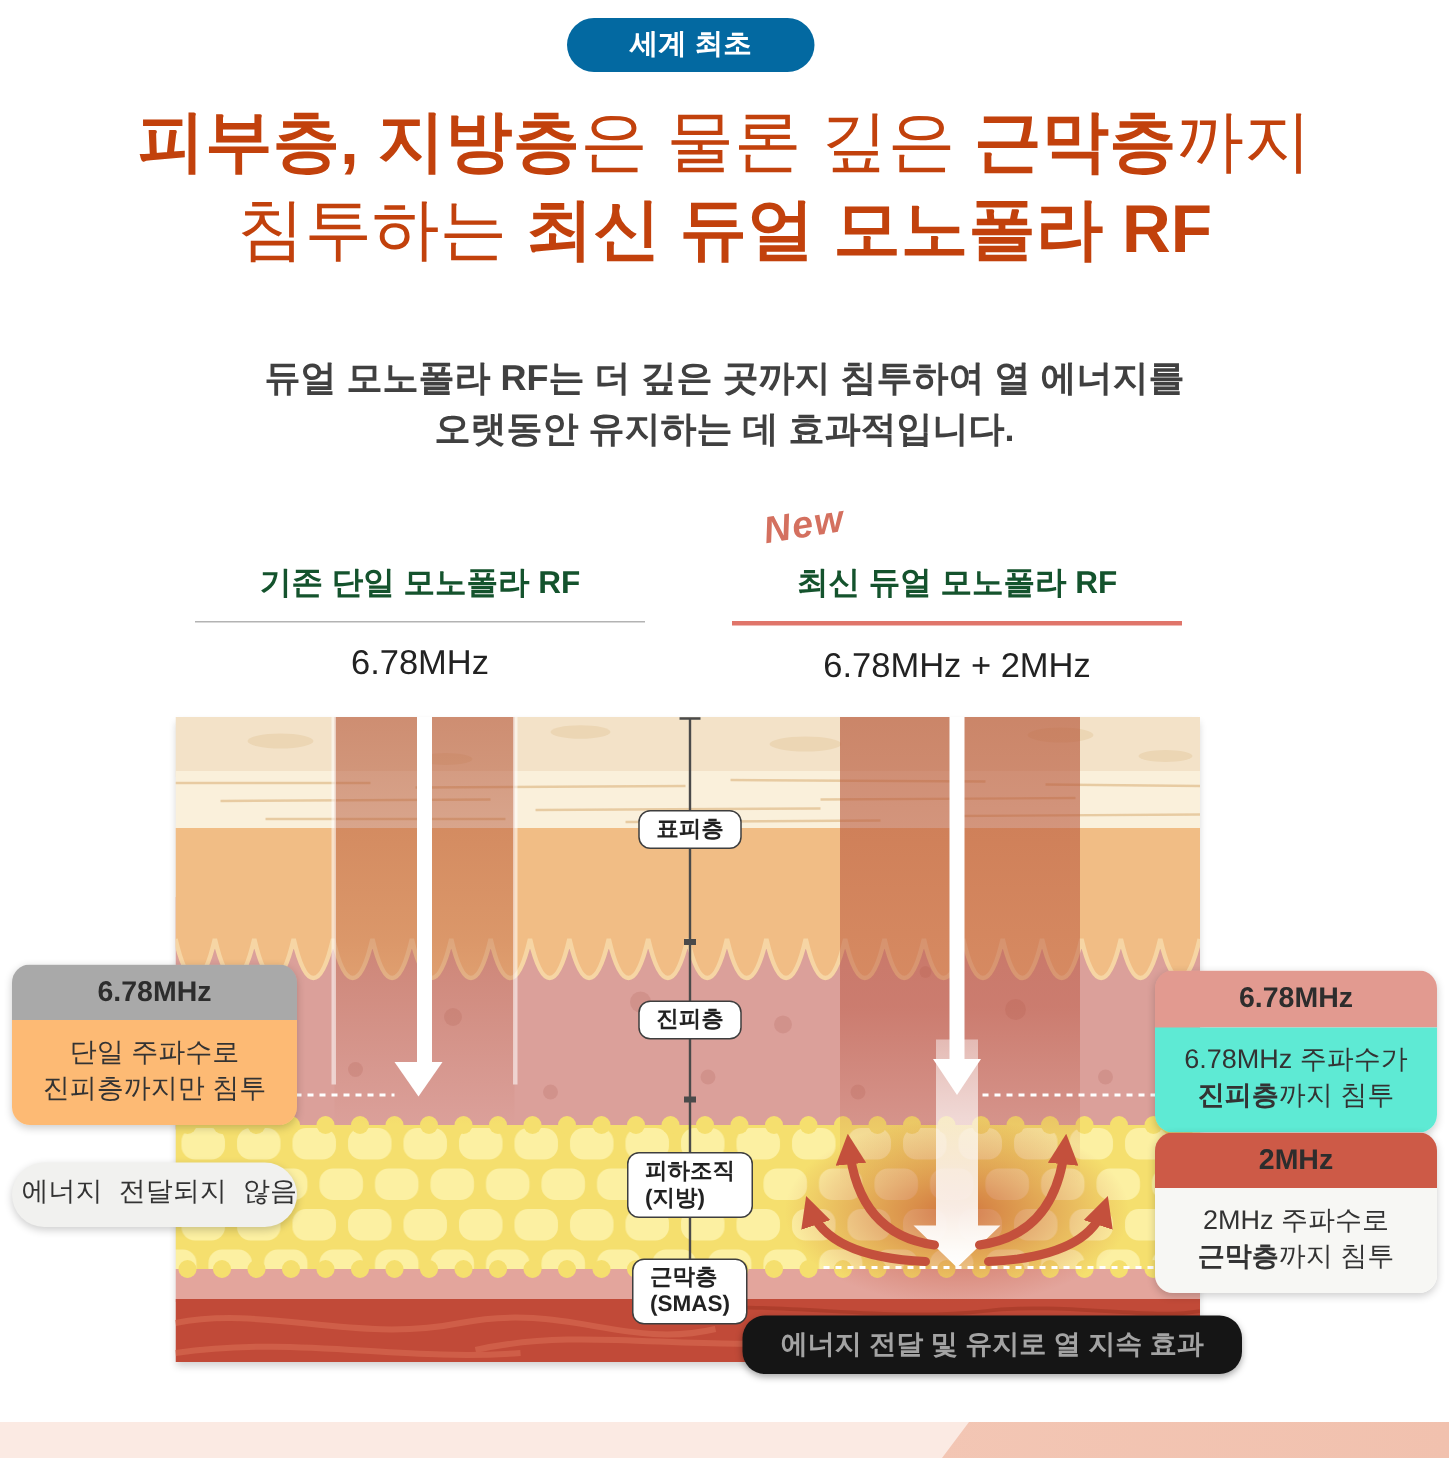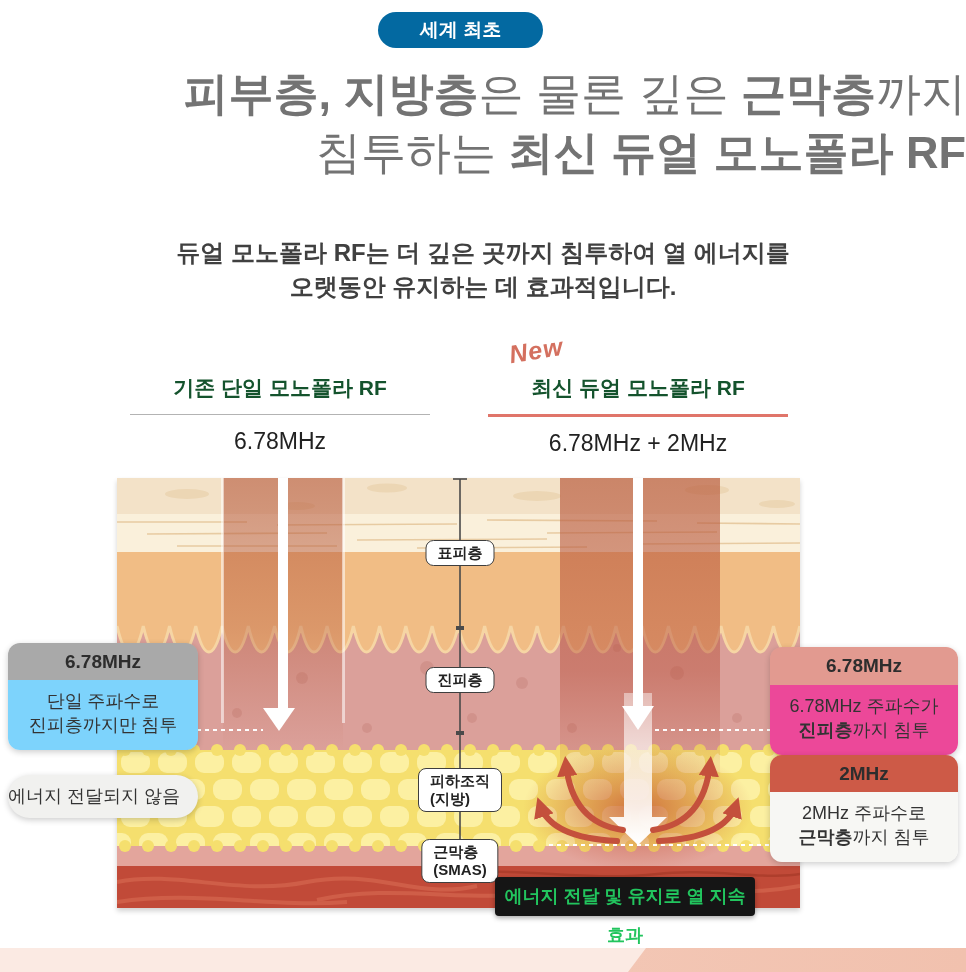--- a/index.html
+++ b/index.html
@@ -3,21 +3,21 @@
 <meta charset="utf-8">
 <style>
   html,body{margin:0;padding:0;background:#fff;}
   #frame{position:relative;width:966px;height:972px;background:#fff;overflow:hidden;
          font-family:"Liberation Sans","DejaVu Sans",sans-serif;color:#1c1c1c;}
   .abs{position:absolute;}
   
   #badge{left:378px;top:12px;width:165px;height:36px;border-radius:18px;background:#0369a1;
          color:#fff;font-size:19px;font-weight:bold;text-align:center;line-height:36px;}
   
-  #title{left:0;top:64px;width:966px;text-align:right;font-size:45px;line-height:59px;color:#737373;}
+  #title{left:0;top:64px;width:966px;text-align:center;font-size:45px;line-height:59px;color:#c2410c;}
   #title b{font-weight:bold;}
   #subtitle{left:0;top:236px;width:966px;text-align:center;font-size:24px;font-weight:bold;
             line-height:34px;color:#404040;}
   
   .colhead{width:300px;text-align:center;}
   .colhead .ct{font-size:21px;font-weight:bold;color:#14532d;}
   .colhead .rule{margin-top:12px;}
   .colhead .freq{margin-top:13px;font-size:23px;color:#222;}
   #col-left{left:130px;top:374px;}
   #col-left .rule{height:0;border-top:1.5px solid #b3b3b3;}
@@ -29,32 +29,32 @@
   #diagram{left:117px;top:478px;width:683px;height:430px;box-shadow:0 3px 5px rgba(0,0,0,.18);}
   .layer-label{position:absolute;transform:translate(-50%,-50%);background:#fff;
                border:1.5px solid #3e3e3e;border-radius:8px;padding:3px 11px;
                font-size:15px;font-weight:bold;color:#222;text-align:left;line-height:1.2;white-space:nowrap;}
   
   .card{position:absolute;border-radius:12px;box-shadow:0 2px 6px rgba(0,0,0,.2);overflow:hidden;text-align:center;}
   .card .hd{font-weight:bold;font-size:19px;color:#2d2d2d;}
   .card .bd{font-size:18px;color:#333;line-height:1.34;padding:9px 4px 13px;}
   #card-left{left:8px;top:643px;width:190px;}
   #card-left .hd{height:37px;line-height:37px;background:#a9a9a9;}
-  #card-left .bd{background:#7dd3fc;font-family:Liberation Serif, serif;}
+  #card-left .bd{background:#fdba74;}
   #pill-left{left:8px;top:775px;width:190px;height:43px;border-radius:22px;background:#f1f1ef;
-             box-shadow:0 2px 6px rgba(0,0,0,.2);font-size:18px;color:#333;text-align:left;line-height:43px;}
+             box-shadow:0 2px 6px rgba(0,0,0,.2);font-size:18px;color:#333;text-align:right;line-height:43px;font-family:Liberation Mono, monospace;}
   #card-r1{left:770px;top:647px;width:188px;}
   #card-r1 .hd{height:38px;line-height:38px;background:#e29a90;}
-  #card-r1 .bd{background:#ec4899;}
+  #card-r1 .bd{background:#5eead4;}
   #card-r2{left:770px;top:755px;width:188px;}
   #card-r2 .hd{height:37px;line-height:37px;background:#cd5a47;}
   #card-r2 .bd{background:#f7f7f4;}
   
-  #heat-pill{left:495px;top:877px;width:260px;height:39px;border-radius:4px;background:#151515;
-             color:#22c55e;font-size:18px;font-weight:bold;text-align:center;line-height:39px;
+  #heat-pill{left:495px;top:877px;width:333px;height:39px;border-radius:15px;background:#151515;
+             color:#a3a3a3;font-size:18px;font-weight:bold;text-align:center;line-height:39px;
              box-shadow:0 2px 5px rgba(0,0,0,.35);}
   
   #strip{left:0;top:948px;width:966px;height:24px;background:#fbeae3;}
   #strip-dark{left:0;top:948px;width:966px;height:24px;
               background:linear-gradient(90deg,#f6cfbf,#f1c1ae);
               clip-path:polygon(646px 0,966px 0,966px 24px,628px 24px);}
 </style>
 </head>
 <body>
 

